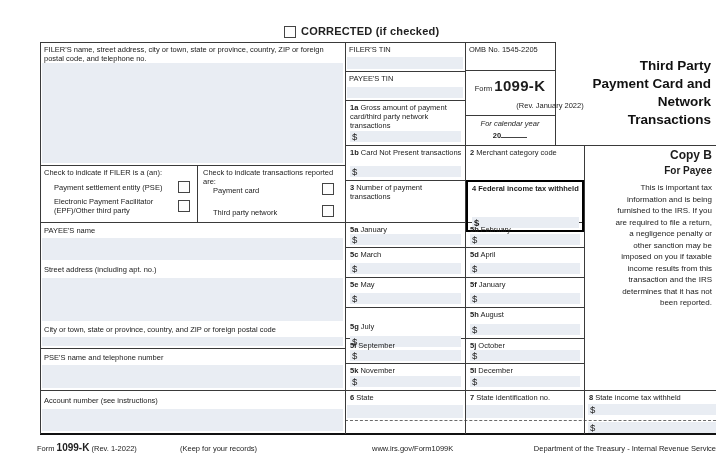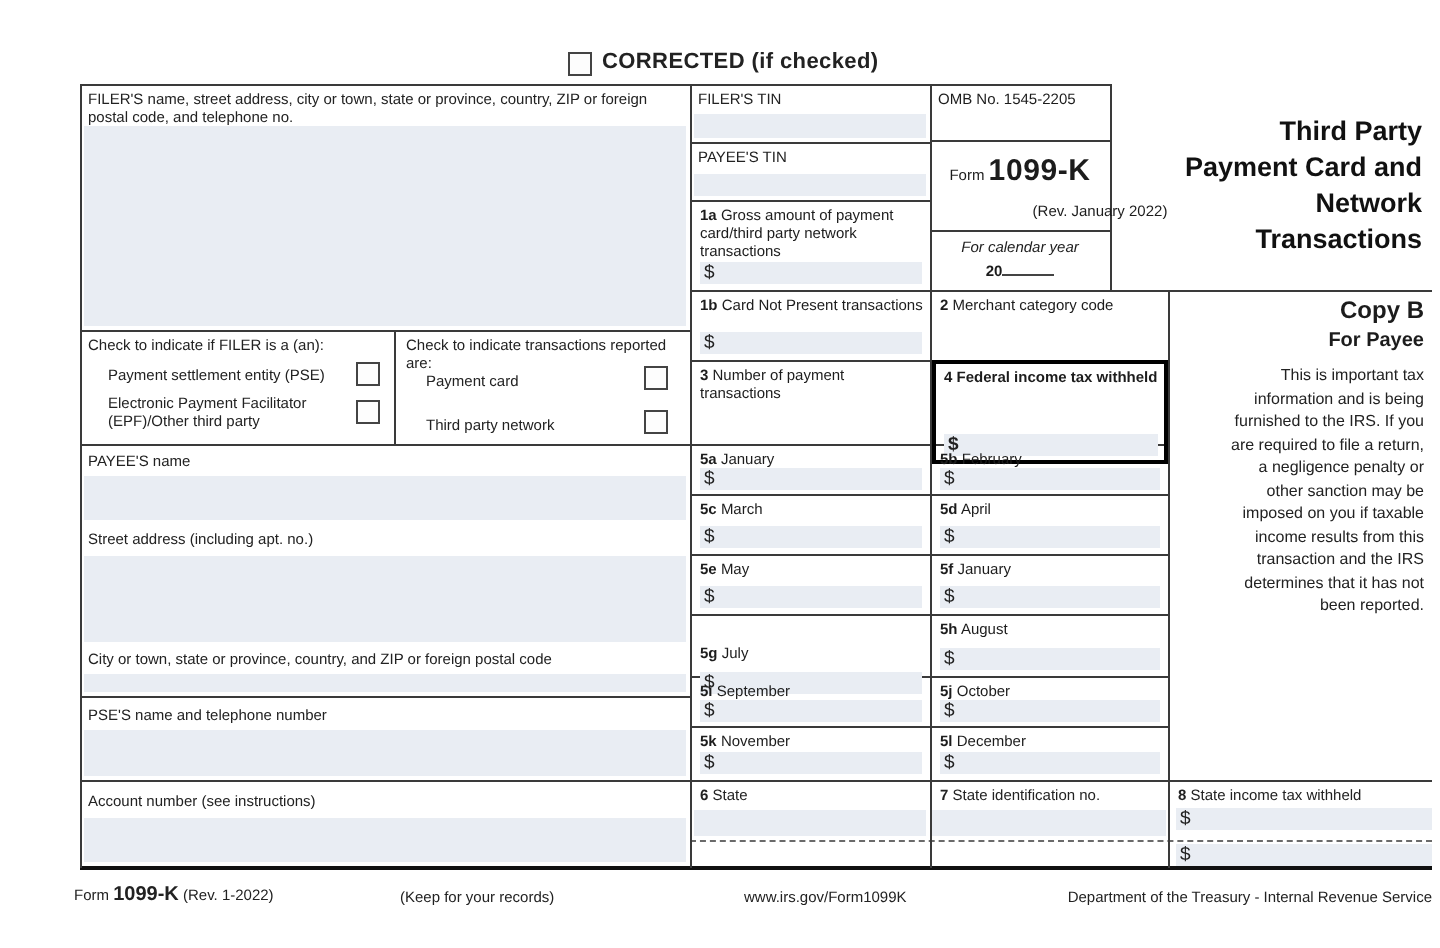--- a/index.html
+++ b/index.html
@@ -199,17 +199,17 @@
   <div class="fill" style="left:466px;top:405px;width:117px;height:13px;"></div>
   <div class="lbl" style="left:589px;top:393px;width:128px;white-space:nowrap;overflow:hidden;"><b>8</b> <span>State income tax withheld</span></div>
   <div class="amount" style="position:absolute;left:588px;top:404px;width:126px;"><span>$</span></div>
   <div class="amount" style="position:absolute;left:588px;top:422px;width:126px;"><span>$</span></div>
 
   <div class="footer-item" style="left:37px;top:442px;">
     <span>Form</span>
     <span class="fnum">1099-K</span>
     <span>(Rev. 1-2022)</span>
   </div>
-  <div class="footer-item" style="left:200px;top:444px;">(Keep for your records)</div>
+  <div class="footer-item" style="left:180px;top:444px;">(Keep for your records)</div>
   <div class="footer-item" style="left:372px;top:444px;">www.irs.gov/Form1099K</div>
   <div class="footer-item" style="left:500px;top:444px;width:216px;text-align:right;">Department of the Treasury - Internal Revenue Service</div>
 
 </div>
 
 </body></html>

